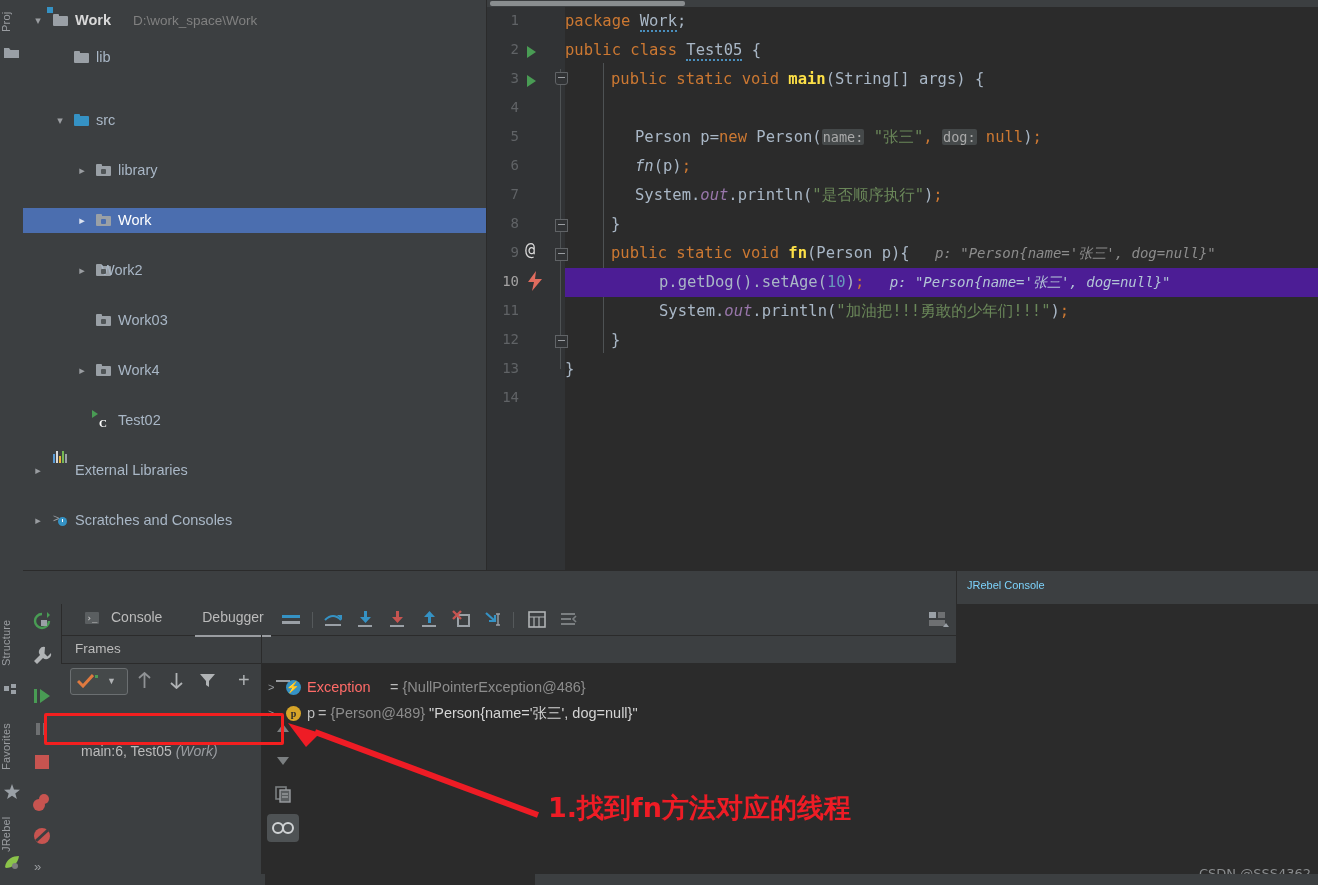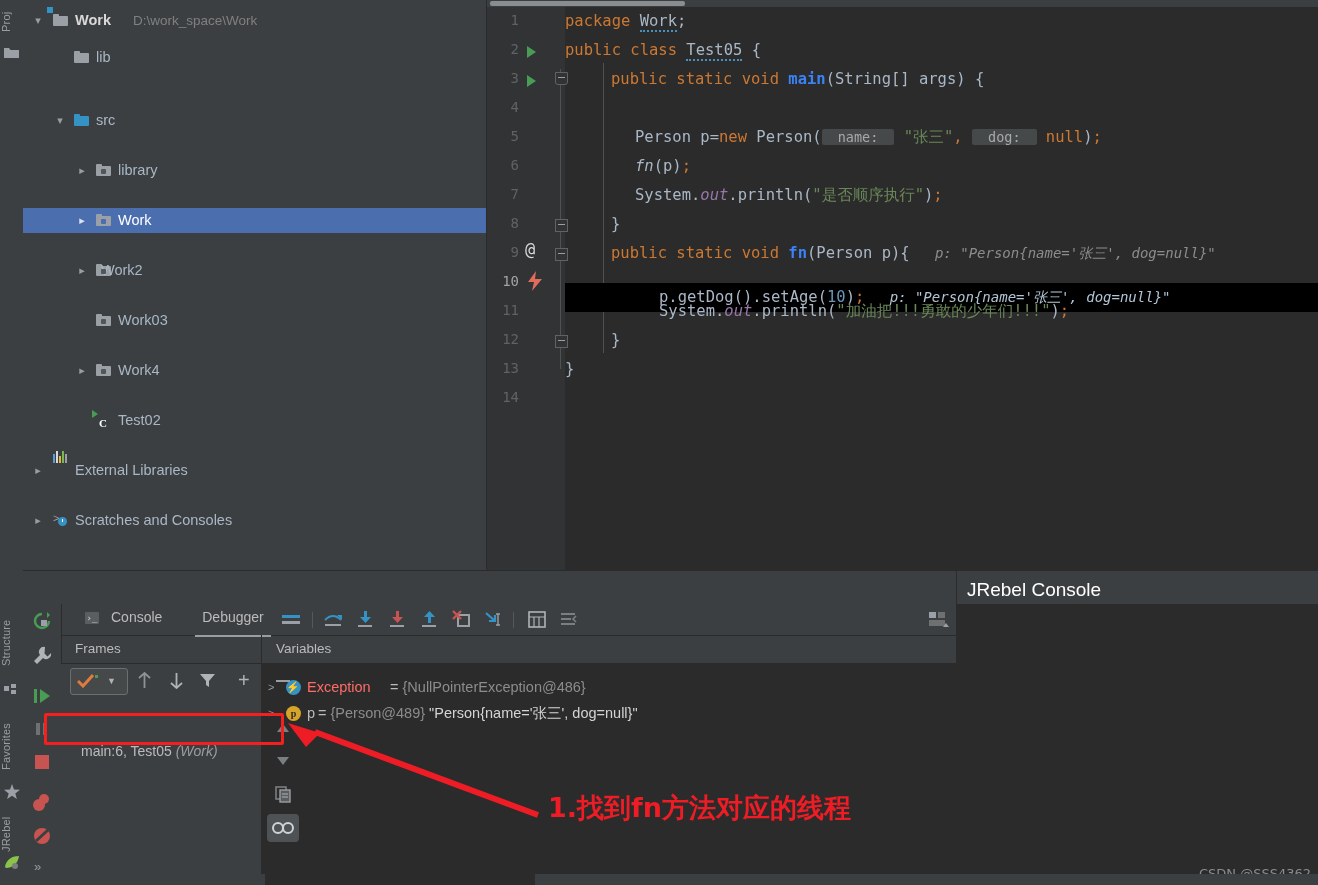--- a/index.html
+++ b/index.html
@@ -126,33 +126,33 @@
   .gmark { position: absolute; }
   .runtri {
     width:0;height:0;border-left:9px solid #499c54;
     border-top:6px solid transparent;border-bottom:6px solid transparent;
   }
   #code {
     position: absolute; left: 78px; top: 7px; width: 753px; height: 563px;
     font-family: "DejaVu Sans Mono", monospace; font-size: 15.5px;
   }
   .cl { position: absolute; left: 0; white-space: pre; height: 29px; line-height: 29px; }
-  .cl.hl { background: #000000; width: 753px; margin-top: 15px; }
+  .cl.hl { background: #4c1d95; width: 753px; }
   .kw  { color: #cc7832; }
   .cls { color: #a9b7c6; }
   .plain { color: #a9b7c6; }
   .str { color: #6a8759; }
   .num { color: #6897bb; }
   .cmt { color: #808080; }
   .fld { color: #9876aa; font-style: italic; }
-  .mth { color: #3b82f6; }
+  .mth { color: #fde047; }
   .stat { color: #a9b7c6; font-style: italic; }
   .hint {
     color: #a9a9a9; background: #45494a; border-radius: 2px;
-    padding: 0 16px; font-size: 13.5px;
+    padding: 0 1px; font-size: 13.5px;
   }
   .inline-dbg { color: #8c8c8c; font-style: italic; font-size: 14px; }
   .inline-dbg.on { color: #b2c5d6; }
   .wavy { border-bottom: 2px dotted #4a8fbd; }
   .foldmark {
     position:absolute; width:11px; height:11px;
     border:1px solid #606366; background:#313335;
   }
   .foldmark:after{
     content:""; position:absolute; left:2px; top:4px; width:7px; height:1px; background:#9a9da1;
@@ -271,21 +271,21 @@
 
   
   .fr-side { position:absolute; width:26px; height:26px; }
 
   
   #jrebel {
     left: 956px; top: 570px; width: 362px; height: 885px;
     background: #3c3f41; border-top:1px solid #2b2b2b; border-left:1px solid #2b2b2b;
     height: 315px;
   }
-  #jrebel-title { position:absolute; left:10px; top:8px; color:#ffffff; font-size:19px; }
+  #jrebel-title { position:absolute; left:10px; top:8px; color:#7dd3fc; font-size:11px; }
   #jrebel-body {
     position:absolute; left:0; top:33px; width:362px; height:282px; background:#2b2b2b;
   }
   #jrebel-sep { position:absolute; left:0; top:33px; width:362px; height:1px; background:#2b2b2b; }
   #watermark {
     position:absolute; right:8px; bottom:5px; color:#8a8d8f; font-size:13px;
     font-family:"DejaVu Sans", sans-serif;
   }
 
   
@@ -638,21 +638,20 @@
               <rect x="1" y="2" width="7" height="6" fill="#9aa0a6"></rect>
               <rect x="10" y="2" width="7" height="6" fill="#6e7072"></rect>
               <rect x="1" y="10" width="16" height="6" fill="#6e7072"></rect>
               <path d="M18 13 l3 4 -6 0 Z" fill="#9aa0a6"></path>
             </svg>
         </div>
       </div>
 
       <div id="frames-header">Frames</div>
       <div id="hdr-sep"></div>
-      <div id="vars-header">Variables</div>
       <div id="hdr-line"></div>
 
       <div id="frames-pane">
         <div id="frames-toolbar">
           <div id="thread-combo">
             <svg style="position:absolute;left:6px;top:5px;" width="17" height="14" viewBox="0 0 17 14">
                 <path d="M1 7 L6 12 L16 1" stroke="#e07a3f" stroke-width="3" fill="none"></path>
               </svg>
             <span style="position:absolute;left:24px;top:6px;width:3px;height:3px;background:#4d9b54;"></span>
             <span style="position:absolute;left:36px;top:7px;color:#b0b3b5;font-size:9px;">▼</span>

